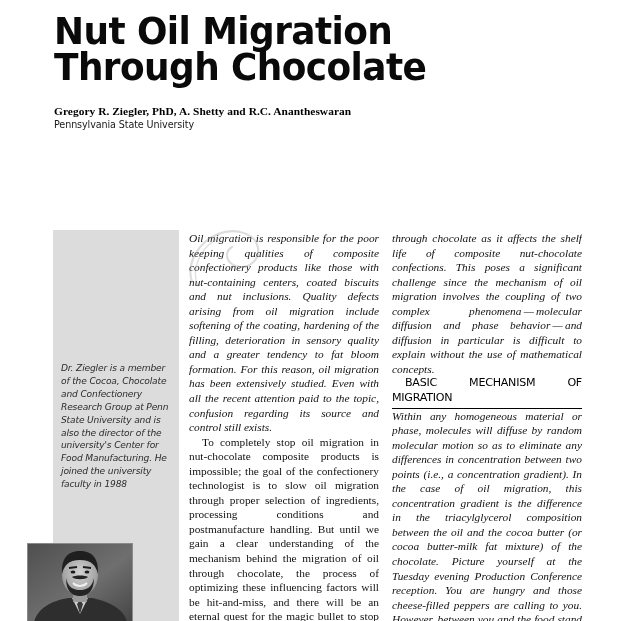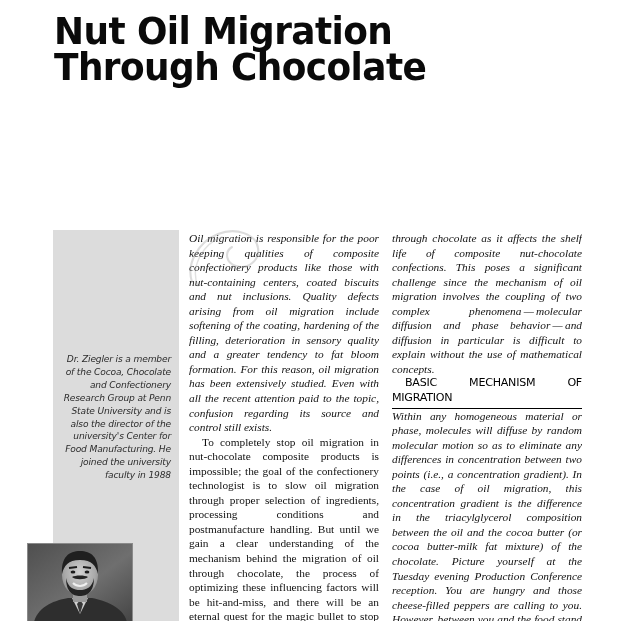--- a/index.html
+++ b/index.html
@@ -66,29 +66,28 @@
     position: absolute;
     left: 37px;
     top: 230px;
     width: 126px;
     height: 391px;
     background: #dcdcdc;
   }
   .sidebar-caption {
     position: absolute;
     left: 8px;
-    top: 123px;
+    top: 132px;
     width: 110px;
     font-family: "DejaVu Sans", sans-serif;
     font-style: italic;
     font-size: 9.1px;
     line-height: 1.42;
     color: #2b2b2b;
     letter-spacing: -0.15px;
-    text-align: right;
   }
   .portrait {
     position: absolute;
     left: 11px;
     top: 543px;
     width: 104px;
     height: 78px;
     border: 1px solid #8a8a8a;
     background: #6e6e6e;
     overflow: hidden;
@@ -135,20 +134,22 @@
     opacity: 0.30;
   }
 </style>
 </head>
 <body>
 
 <div class="page">
 
   <div class="masthead">
     <h1 class="title">Nut Oil Migration Through Chocolate</h1>
+    <div class="byline">Gregory R. Ziegler, PhD, A. Shetty and R.C. Anantheswaran</div>
+    <div class="affiliation">Pennsylvania State University</div>
   </div>
 
   <div class="sidebar">
     <div class="sidebar-caption">Dr. Ziegler is a member of the Cocoa, Chocolate and Confectionery Research Group at Penn State University and is also the director of the university's Center for Food Manufacturing. He joined the university faculty in 1988</div>
   </div>
 
   <div class="portrait">
     <svg width="104" height="78" viewBox="0 0 104 78">
       <defs>
         <linearGradient id="bgg" x1="0" y1="0" x2="1" y2="1">

